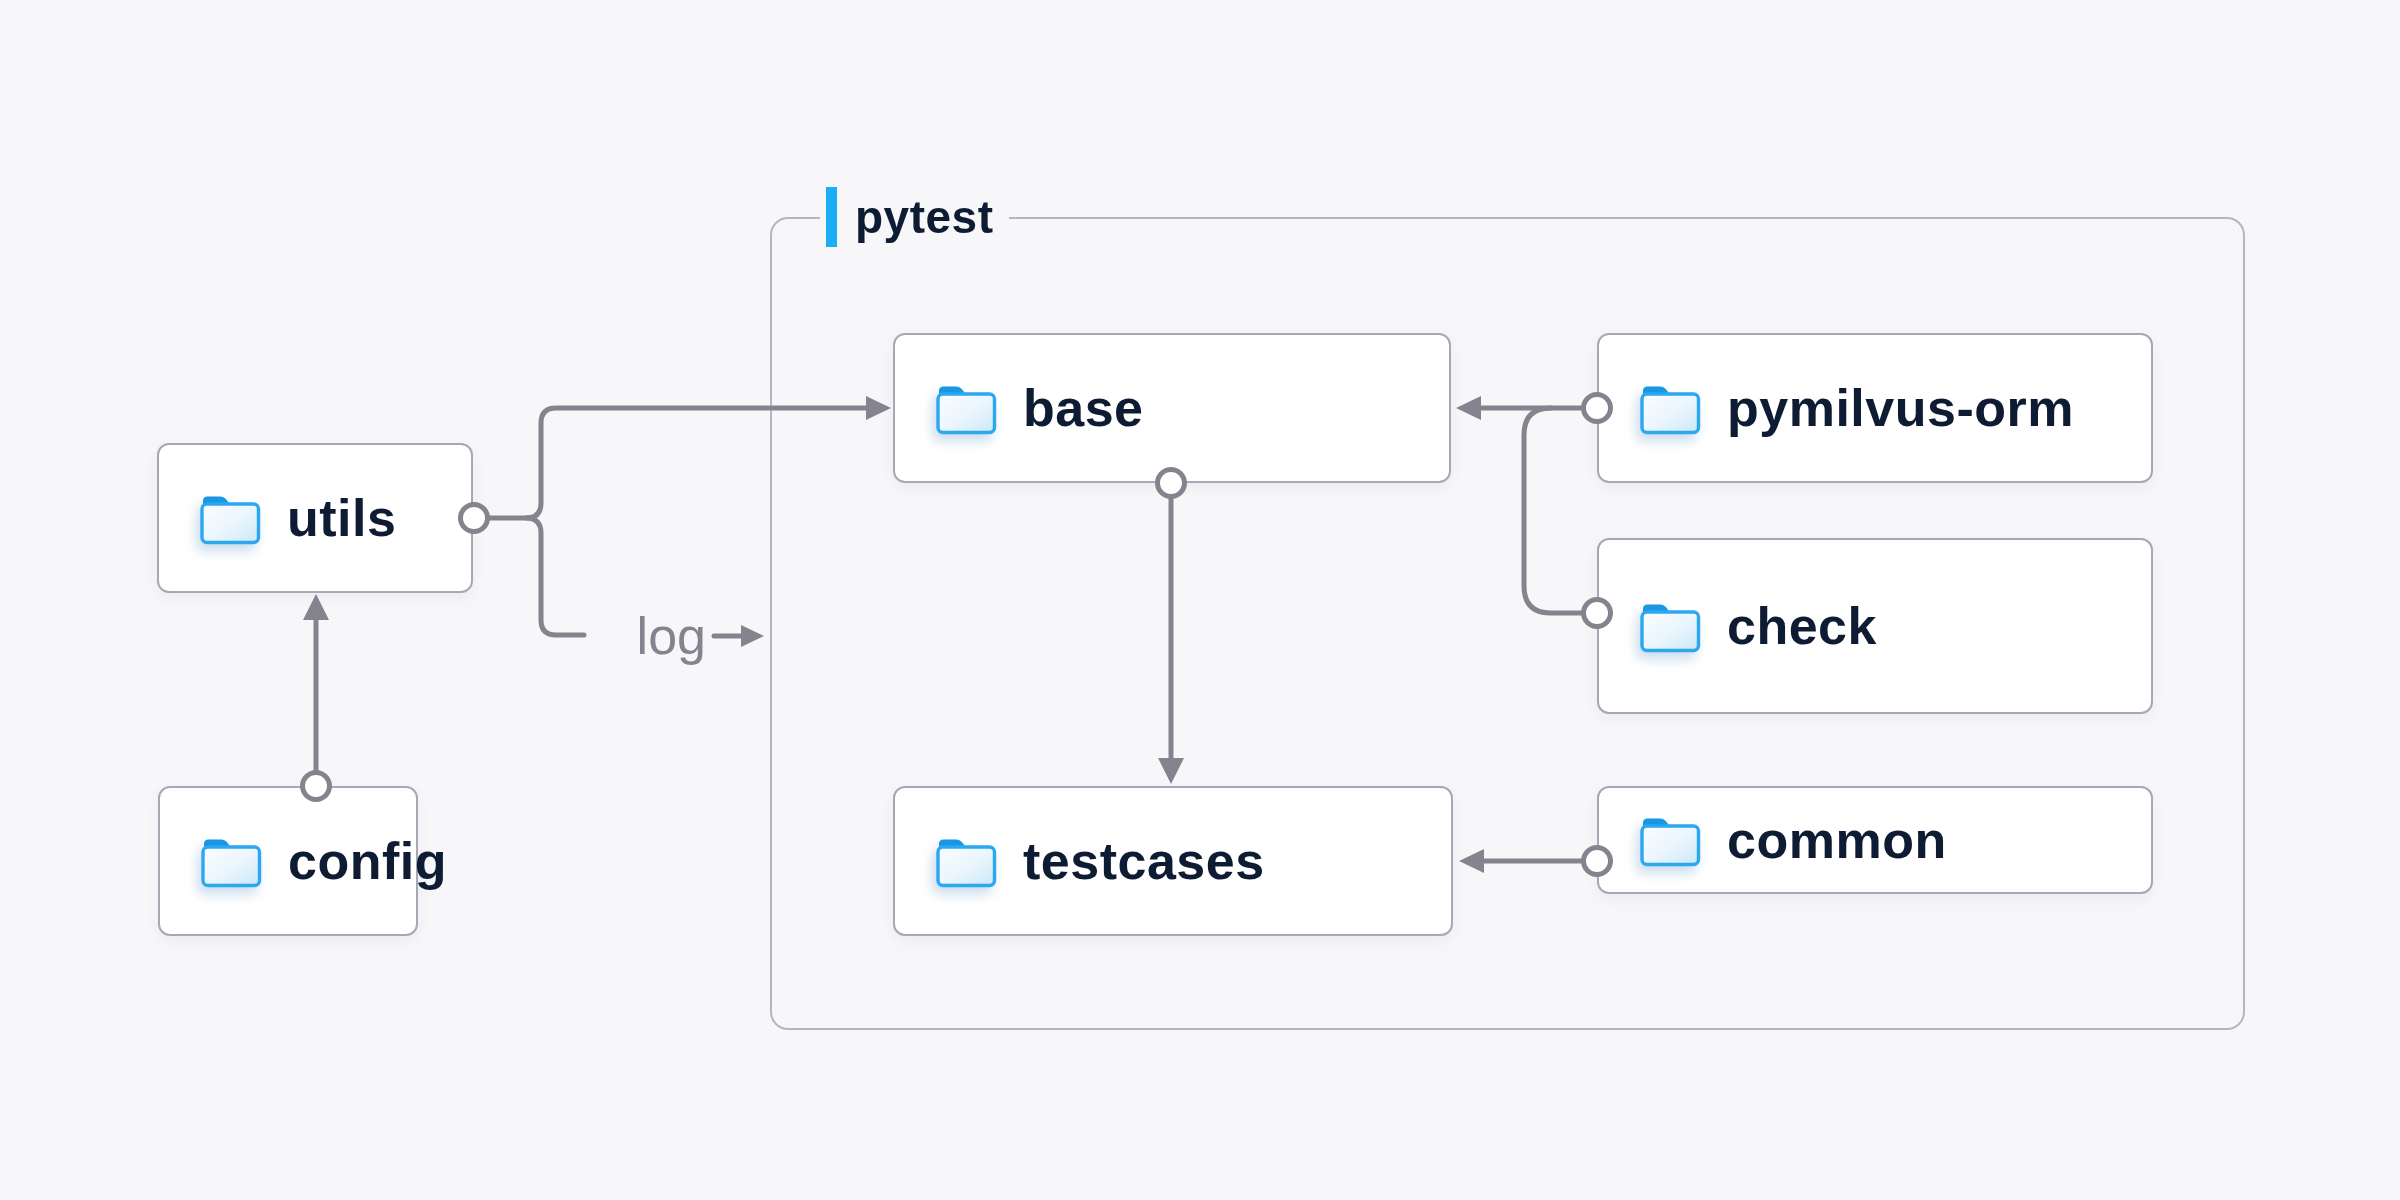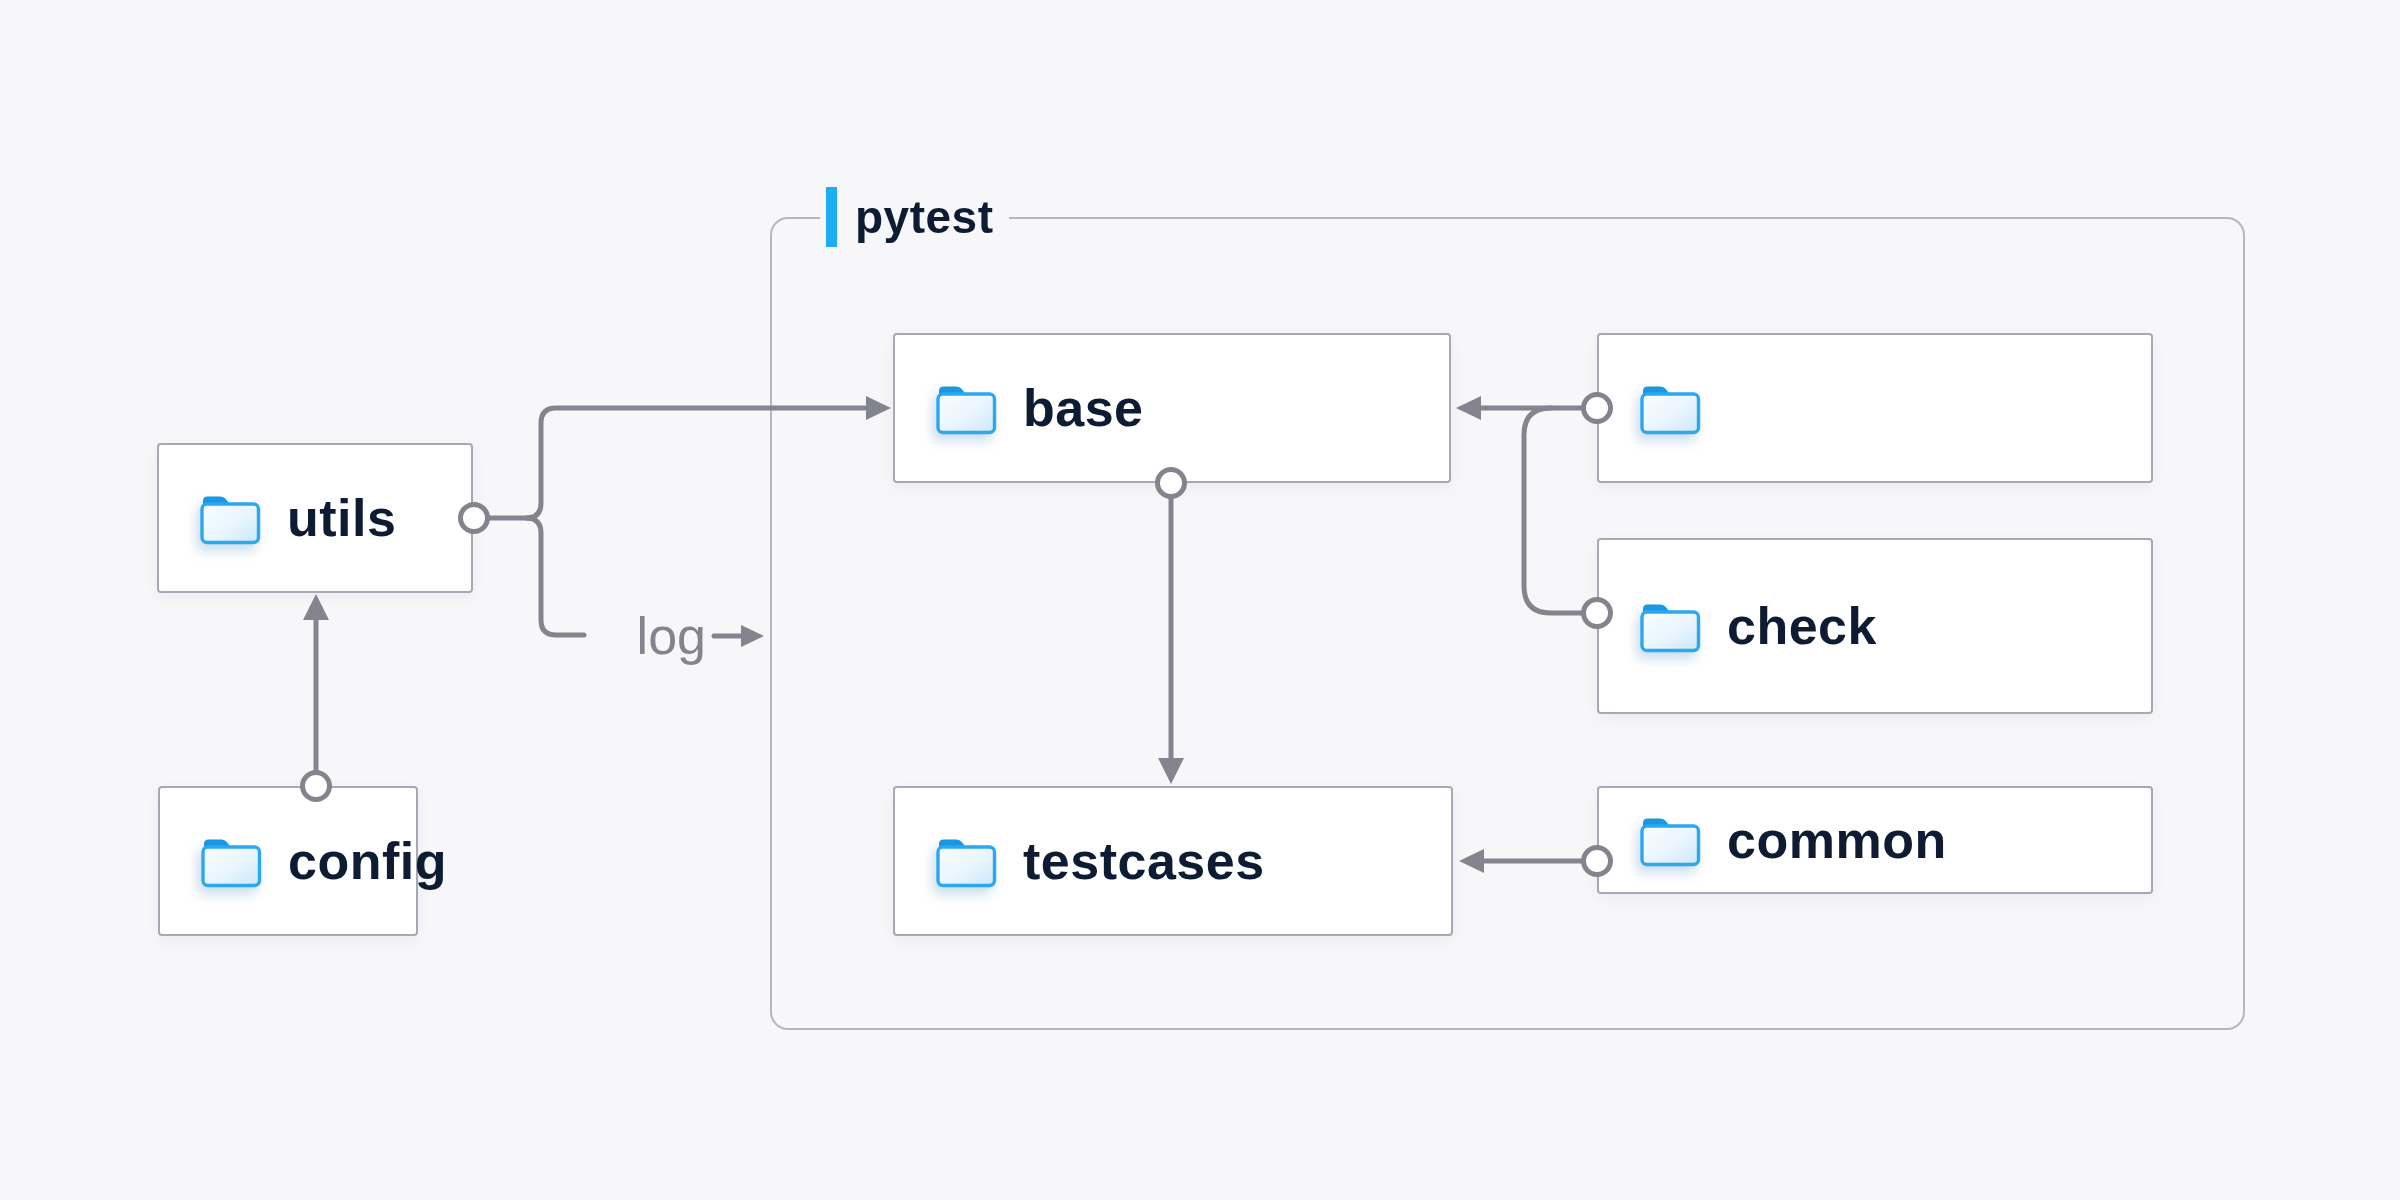--- a/index.html
+++ b/index.html
@@ -49,21 +49,21 @@
     font-size: 46px;
     font-weight: 700;
     color: #0e1c33;
     letter-spacing: 0.5px;
   }
   
   .node {
     position: absolute;
     background: #ffffff;
     border: 2px solid #a6a8b4;
-    border-radius: 4px;
+    border-radius: 12px;
     box-sizing: border-box;
     display: flex;
     align-items: center;
     padding-left: 38px;
     gap: 24px;
     box-shadow: 0 5px 14px rgba(140,150,170,0.10);
     z-index: 2;
   }
   .node-label {
     font-size: 52px;
@@ -159,20 +159,21 @@
     <span class="node-label">base</span>
   </div>
 
   <div class="node" style="left:1597px;top:333px;width:556px;height:150px">
     <span class="folder">
       <svg width="66" height="56" viewBox="0 0 66 56">
         <path d="M6 22 V11 Q6 6.5 10.5 6.5 H23.5 Q26.8 6.5 28.8 9 L33.5 15 33.5 22 Z" fill="#1b96e3"></path>
         <rect x="5" y="14" width="56.5" height="38.5" rx="5" fill="url(#fold-grad)" stroke="#2ba8f0" stroke-width="3.4"></rect>
       </svg>
     </span>
+    <span class="node-label">pymilvus-orm</span>
   </div>
 
   <div class="node" style="left:1597px;top:538px;width:556px;height:176px">
     <span class="folder">
       <svg width="66" height="56" viewBox="0 0 66 56">
         <path d="M6 22 V11 Q6 6.5 10.5 6.5 H23.5 Q26.8 6.5 28.8 9 L33.5 15 33.5 22 Z" fill="#1b96e3"></path>
         <rect x="5" y="14" width="56.5" height="38.5" rx="5" fill="url(#fold-grad)" stroke="#2ba8f0" stroke-width="3.4"></rect>
       </svg>
     </span>
     <span class="node-label">check</span>

